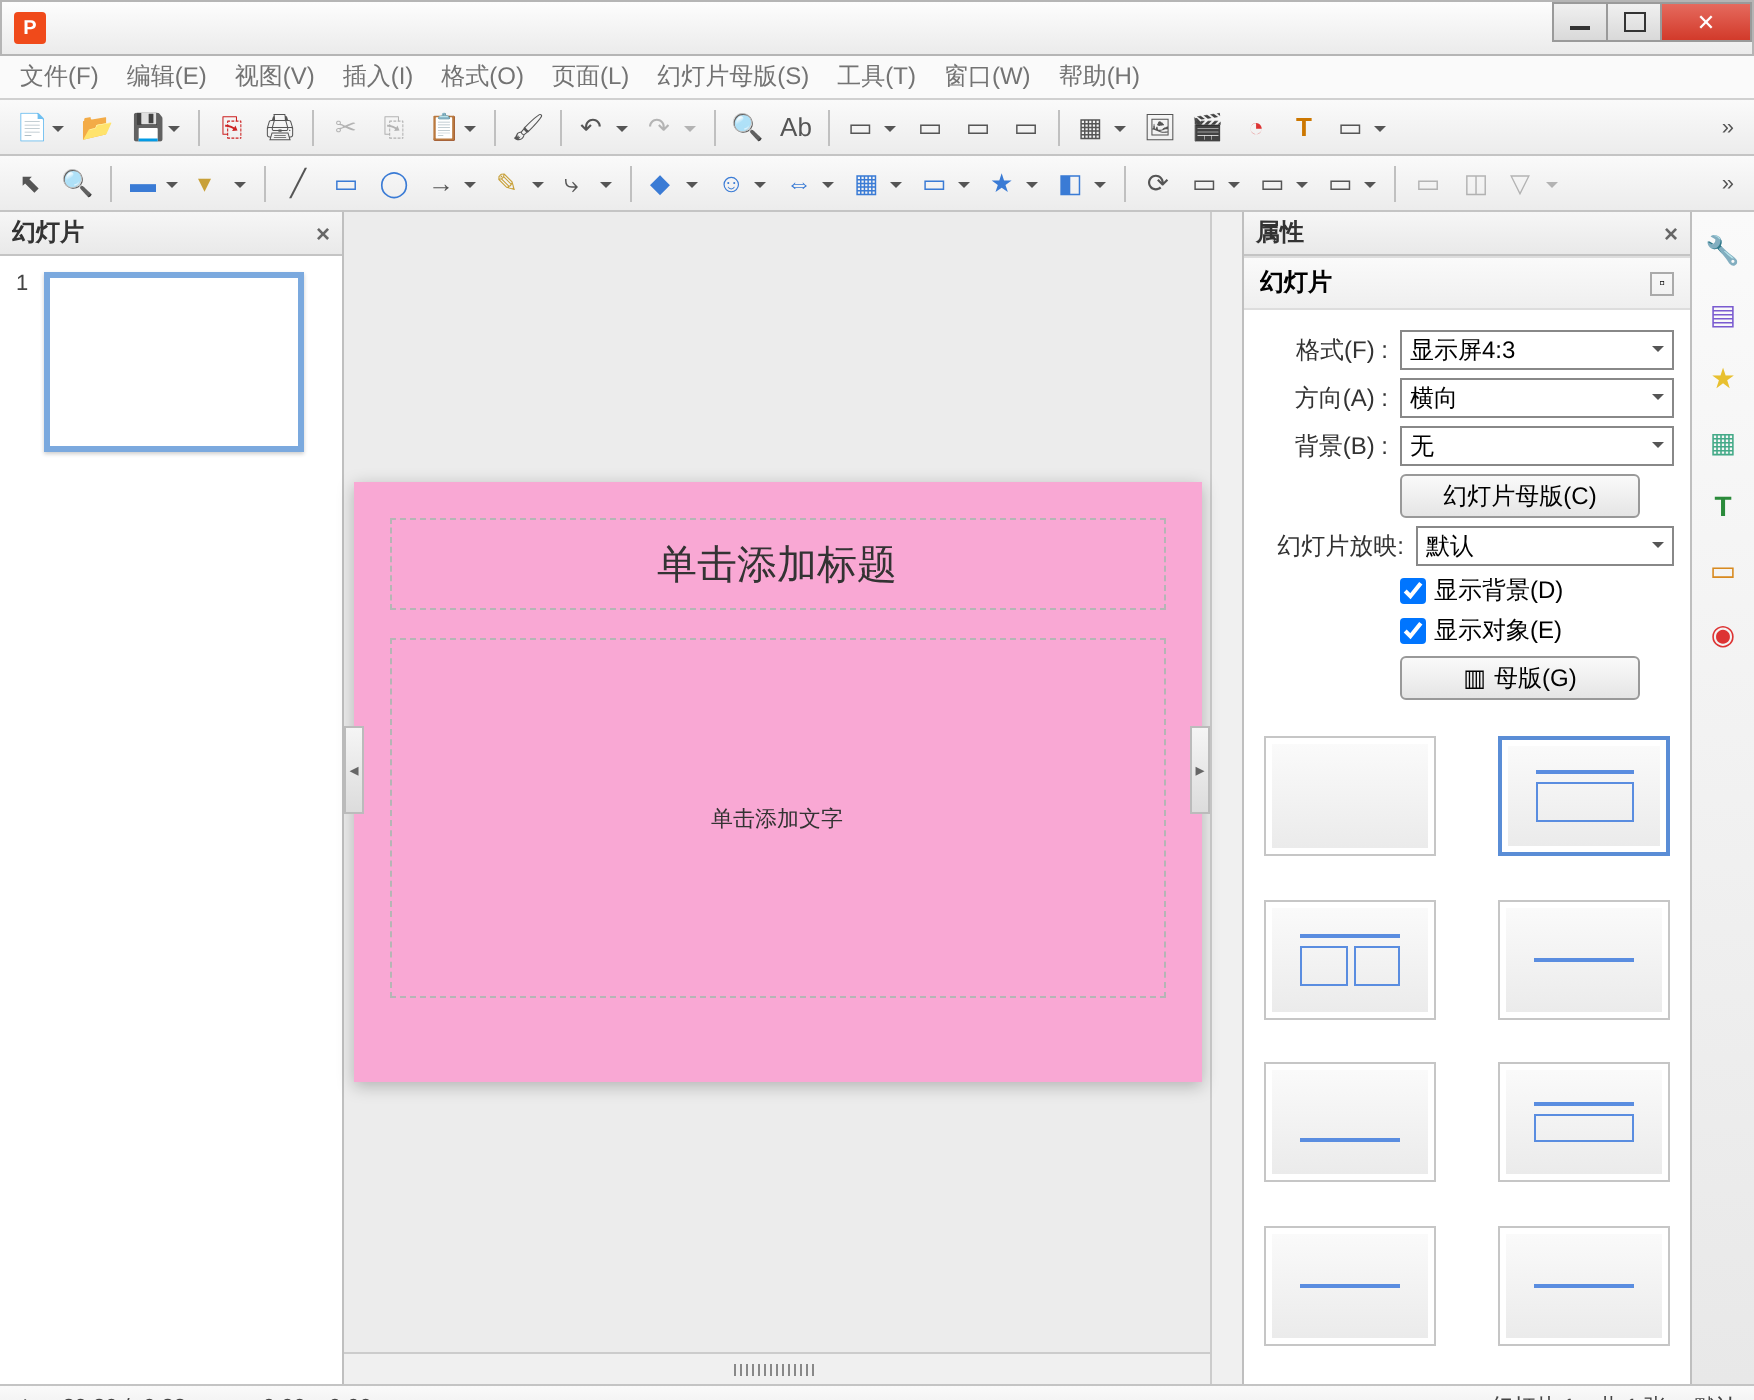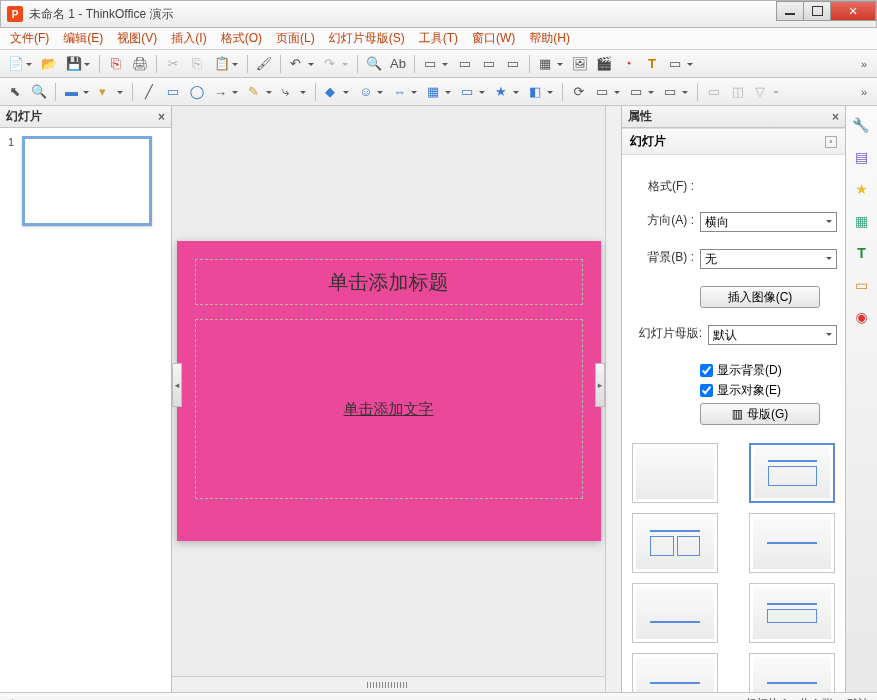--- a/index.html
+++ b/index.html
@@ -11,21 +11,21 @@
 .titlebar .title-text { margin-left: 6px; color: #444; font-size: 12px; }
 .winbtns { position: absolute; right: 0; top: 0; display: flex; height: 20px; }
 .winbtn { width: 28px; height: 20px; border: 1px solid #9a9a9a; background: linear-gradient(#f0f0f0,#d9d9d9); display:flex; align-items:center; justify-content:center; font-size:10px; color:#333; margin-left:-1px;}
 .winbtn.min::before{content:"";width:10px;height:2px;background:#333;margin-top:6px;}
 .winbtn.max::before{content:"";width:9px;height:8px;border:1px solid #333;}
 .winbtn.close { width: 46px; background: linear-gradient(#e56a5e,#d23a2a); color:#fff;}
 .winbtn.close::before{content:"✕";font-size:11px;}
 
 
 .menubar { height: 22px; background: #fafafa; border-bottom: 1px solid #d0d0d0; display: flex; align-items: center; padding: 0 4px; gap: 2px; }
-.menuitem { padding: 2px 6px; color: #c2410c; cursor: default; }
+.menuitem { padding: 2px 6px; color: #737373; cursor: default; }
 
 
 .toolbar { height: 28px; background: linear-gradient(#fafafa,#ececec); border-bottom: 1px solid #c4c4c4; display: flex; align-items: center; padding: 0 4px; gap: 2px; }
 .tbtn { width: 22px; height: 22px; display:flex; align-items:center; justify-content:center; border: 1px solid transparent; border-radius:2px; font-size:13px; color:#555; position:relative;}
 .tbtn.wdrop{width:32px;justify-content:flex-start;padding-left:3px;}
 .tbtn.wdrop::after{content:"";position:absolute;right:3px;top:9px;border:3px solid transparent;border-top-color:#555;}
 .tsep{width:1px;height:18px;background:#c0c0c0;margin:0 3px;}
 .toolbar .expand{margin-left:auto;font-size:11px;color:#555;padding:0 6px;}
 
 
@@ -38,32 +38,32 @@
 .thumb-num{position:absolute;left:-14px;top:0;font-size:11px;color:#444;}
 
 .canvas-area { flex:1; background:#ececec; position:relative; display:flex; flex-direction:column;}
 .canvas-scroll { flex:1; display:flex; align-items:center; justify-content:center; position:relative;}
 .hscroll{height:16px;background:#f0f0f0;border-top:1px solid #ccc;position:relative;}
 .hscroll::after{content:"";position:absolute;left:45%;top:5px;width:40px;height:6px;background:repeating-linear-gradient(90deg,#888,#888 1px,transparent 1px,transparent 3px);}
 .collapse-handle{position:absolute;top:45%;width:10px;height:44px;background:linear-gradient(#f5f5f5,#dcdcdc);border:1px solid #bbb;display:flex;align-items:center;justify-content:center;font-size:9px;color:#666;}
 .collapse-left{left:0;}
 .collapse-right{right:0;}
 
-.slide { width: 424px; height: 300px; background:#ec4899; box-shadow: 0 2px 8px rgba(0,0,0,0.25); padding: 18px 18px 24px 18px;}
+.slide { width: 424px; height: 300px; background:#f9a8d4; box-shadow: 0 2px 8px rgba(0,0,0,0.25); padding: 18px 18px 24px 18px;}
 .slide-title{border:1px dashed #b5b5b5; height:46px;display:flex;align-items:center;justify-content:center;font-size:20px;color:#333;}
-.slide-body{border:1px dashed #b5b5b5; height:180px; margin-top:14px;display:flex;align-items:center;justify-content:center;font-size:15px;color:#333;text-decoration:underline;}
+.slide-body{border:1px dashed #b5b5b5; height:180px; margin-top:14px;display:flex;align-items:center;justify-content:center;font-size:11px;color:#333;}
 
 .vscroll-outer{width:16px;background:#f0f0f0;border-left:1px solid #ccc;}
 
 .panel-right { width: 224px; border-left:1px solid #bfbfbf; background:#fff; display:flex; flex-direction:column; overflow: hidden;}
 .panel-right .panel-header{position:relative;}
 .prop-sec{padding:6px 8px;}
 .prop-sec-title{font-weight:bold;padding:4px 8px;border-top:1px solid #ddd;border-bottom:1px solid #ddd;background:linear-gradient(#fafafa,#efefef);display:flex;align-items:center;}
 .prop-sec-title .mini{margin-left:auto;width:12px;height:12px;border:1px solid #aaa;font-size:8px;display:flex;align-items:center;justify-content:center;}
-.prop-row{display:flex;margin:17px 0;gap:6px;}
+.prop-row{display:flex;align-items:center;margin:4px 0;gap:6px;}
 .prop-label{width:64px;text-align:right;color:#333;}
 .prop-field{flex:1;height:20px;border:1px solid #888;background:#fff;display:flex;align-items:center;padding:0 4px;position:relative;}
 .prop-field::after{content:"";position:absolute;right:4px;top:7px;border:3px solid transparent;border-top-color:#555;}
 .prop-check{display:flex;align-items:center;gap:4px;padding-left:70px;margin:3px 0;}
 .prop-check input{width:13px;height:13px;}
 .prop-btn{height:22px;border:1px solid #999;background:linear-gradient(#fafafa,#e5e5e5);border-radius:3px;display:flex;align-items:center;justify-content:center;gap:4px;margin:4px 0 4px 70px;width:120px;}
 
 .layouts{display:flex;flex-wrap:wrap;gap:10px;padding:8px 10px;justify-content:space-between;overflow:auto; flex:1 1 0; min-height:0;}
 .layout-item{width:86px;height:60px;border:1px solid #c6c6c6;background:linear-gradient(#fbfbfb,#eaeaea);box-shadow:inset 0 0 0 3px #fff; display:flex;flex-direction:column;align-items:center;justify-content:center;gap:4px;padding:6px;}
 .layout-item.selected{border:2px solid #5a8dd6;}
@@ -77,21 +77,20 @@
 
 
 .statusbar{height:22px;background:linear-gradient(#fafafa,#e9e9e9);border-top:1px solid #c4c4c4;display:flex;align-items:center;padding:0 8px;gap:14px;font-size:11px;color:#444;}
 .statusbar .spacer{flex:1;}
 </style>
 </head>
 <body>
 
 <div class="titlebar">
   <div class="app-icon">P</div>
-  <div class="title-text">未命名 1 - ThinkOffice 演示</div>
   <div class="winbtns">
     <div class="winbtn min"></div>
     <div class="winbtn max"></div>
     <div class="winbtn close"></div>
   </div>
 </div>
 
 <div class="menubar">
   <div class="menuitem">文件(F)</div>
   <div class="menuitem">编辑(E)</div>
@@ -206,38 +205,41 @@
       <span>属性</span>
       <span class="close-x">×</span>
     </div>
     <div class="prop-sec-title">
       <span>幻灯片</span>
       <span class="mini">▫</span>
     </div>
     <div class="prop-sec">
       <div class="prop-row">
         <div class="prop-label">格式(F) :</div>
+        <div class="prop-field">
+            <span>显示屏4:3</span>
+          </div>
       </div>
       <div class="prop-row">
         <div class="prop-label">方向(A) :</div>
         <div class="prop-field">
             <span>横向</span>
           </div>
       </div>
       <div class="prop-row">
         <div class="prop-label">背景(B) :</div>
         <div class="prop-field">
             <span>无</span>
           </div>
       </div>
       <div class="prop-btn">
-          <span>插入图像(C)</span>
+          <span>幻灯片母版(C)</span>
         </div>
       <div class="prop-row">
-        <div class="prop-label" style="width:72px">幻灯片母版:</div>
+        <div class="prop-label" style="width:72px">幻灯片放映:</div>
         <div class="prop-field">
             <span>默认</span>
           </div>
       </div>
       <div class="prop-check">
         <input type="checkbox" checked="" style="">
         <span>显示背景(D)</span>
       </div>
       <div class="prop-check">
         <input type="checkbox" checked="" style="">

